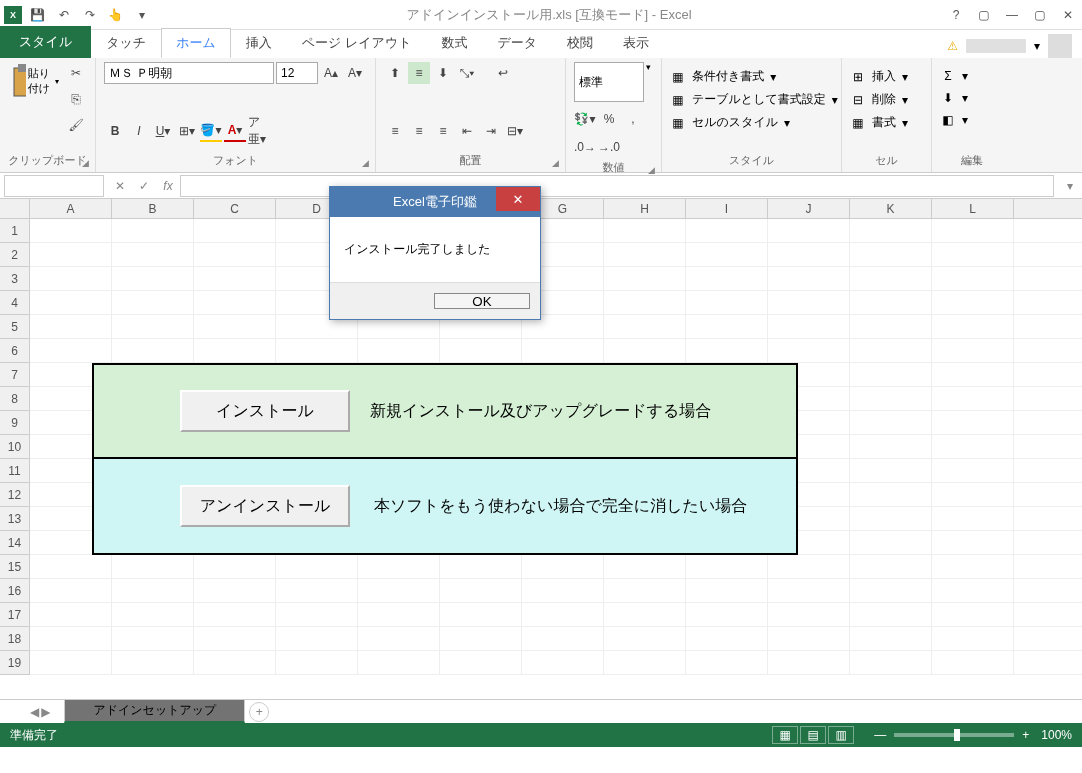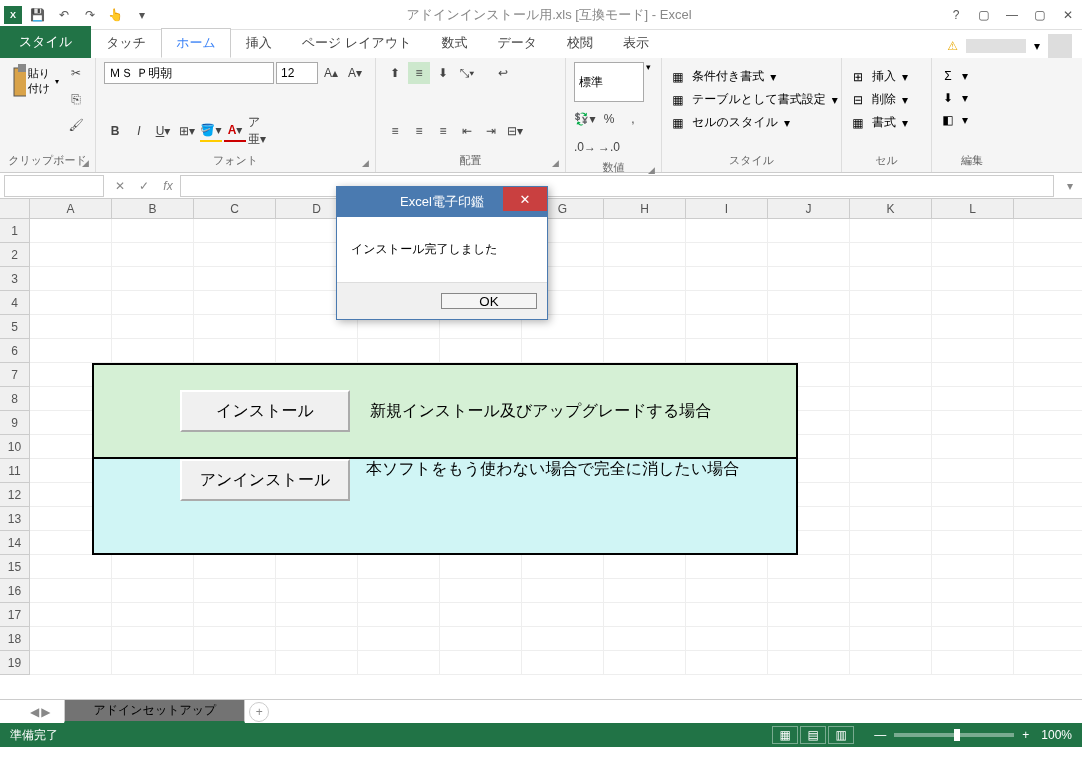--- a/index.html
+++ b/index.html
@@ -49,25 +49,25 @@
 .corner { width: 30px; border-right: 1px solid #ccc; background: #f0f0f0; }
 .col-h { width: 82px; text-align: center; border-right: 1px solid #ccc; font-size: 12px; color: #555; line-height: 20px; }
 .grid-body { display: flex; }
 .row-headers { width: 30px; background: #f0f0f0; }
 .row-h { height: 24px; text-align: center; border-bottom: 1px solid #ccc; border-right: 1px solid #ccc; font-size: 12px; color: #555; line-height: 24px; }
 .cells { position: relative; flex: 1; }
 .cell-grid-row { height: 24px; border-bottom: 1px solid #eee; display: flex; }
 .cell { width: 82px; border-right: 1px solid #eee; }
 
 .green-box { position: absolute; left: 62px; top: 144px; width: 706px; height: 96px; background: #d5f0d5; border: 2px solid #000; display: flex; align-items: center; padding-left: 86px; gap: 20px; }
-.cyan-box { position: absolute; left: 62px; top: 240px; width: 706px; height: 96px; background: #d0f5f5; border: 2px solid #000; border-top: none; display: flex; padding-left: 86px; gap: 16px; }
+.cyan-box { position: absolute; left: 62px; top: 240px; width: 706px; height: 96px; background: #d0f5f5; border: 2px solid #000; border-top: none; display: flex; align-items: center; padding-left: 86px; gap: 24px; }
 .sheet-btn { width: 170px; height: 42px; background: #f0f0f0; border: 2px outset #fff; font-size: 16px; cursor: pointer; }
 .sheet-desc { font-size: 16px; font-family: 'MS PMincho', serif; }
 
-.dialog { position: absolute; left: 336px; top: 186px; width: 212px; background: #f0f0f0; border: 1px solid #4a7ab0; box-shadow: 2px 2px 8px rgba(0,0,0,0.3); z-index: 100; }
+.dialog { position: absolute; left: 329px; top: 186px; width: 212px; background: #f0f0f0; border: 1px solid #4a7ab0; box-shadow: 2px 2px 8px rgba(0,0,0,0.3); z-index: 100; }
 .dialog-title { height: 30px; background: #4a7ab0; color: #fff; display: flex; align-items: center; justify-content: center; font-size: 13px; position: relative; }
 .dialog-close { position: absolute; right: 0; top: 0; width: 44px; height: 24px; background: #c94040; color: #fff; display: flex; align-items: center; justify-content: center; cursor: pointer; }
 .dialog-body { padding: 24px 14px; font-size: 12px; background: #fff; }
 .dialog-footer { padding: 10px; text-align: right; background: #f0f0f0; border-top: 1px solid #ddd; }
 .dialog-ok { width: 96px; height: 16px; border: 1px solid #888; background: #f5f5f5; cursor: pointer; }
 
 .sheet-tabs { height: 24px; background: #fff; border-top: 1px solid #ccc; display: flex; align-items: center; padding-left: 30px; gap: 4px; }
 .sheet-nav { display: flex; gap: 2px; margin-right: 10px; }
 .sheet-nav span { cursor: pointer; color: #888; }
 .sheet-tab { padding: 2px 28px; border: 1px solid #ccc; border-top: none; font-size: 12px; background: #737373; cursor: pointer; }

